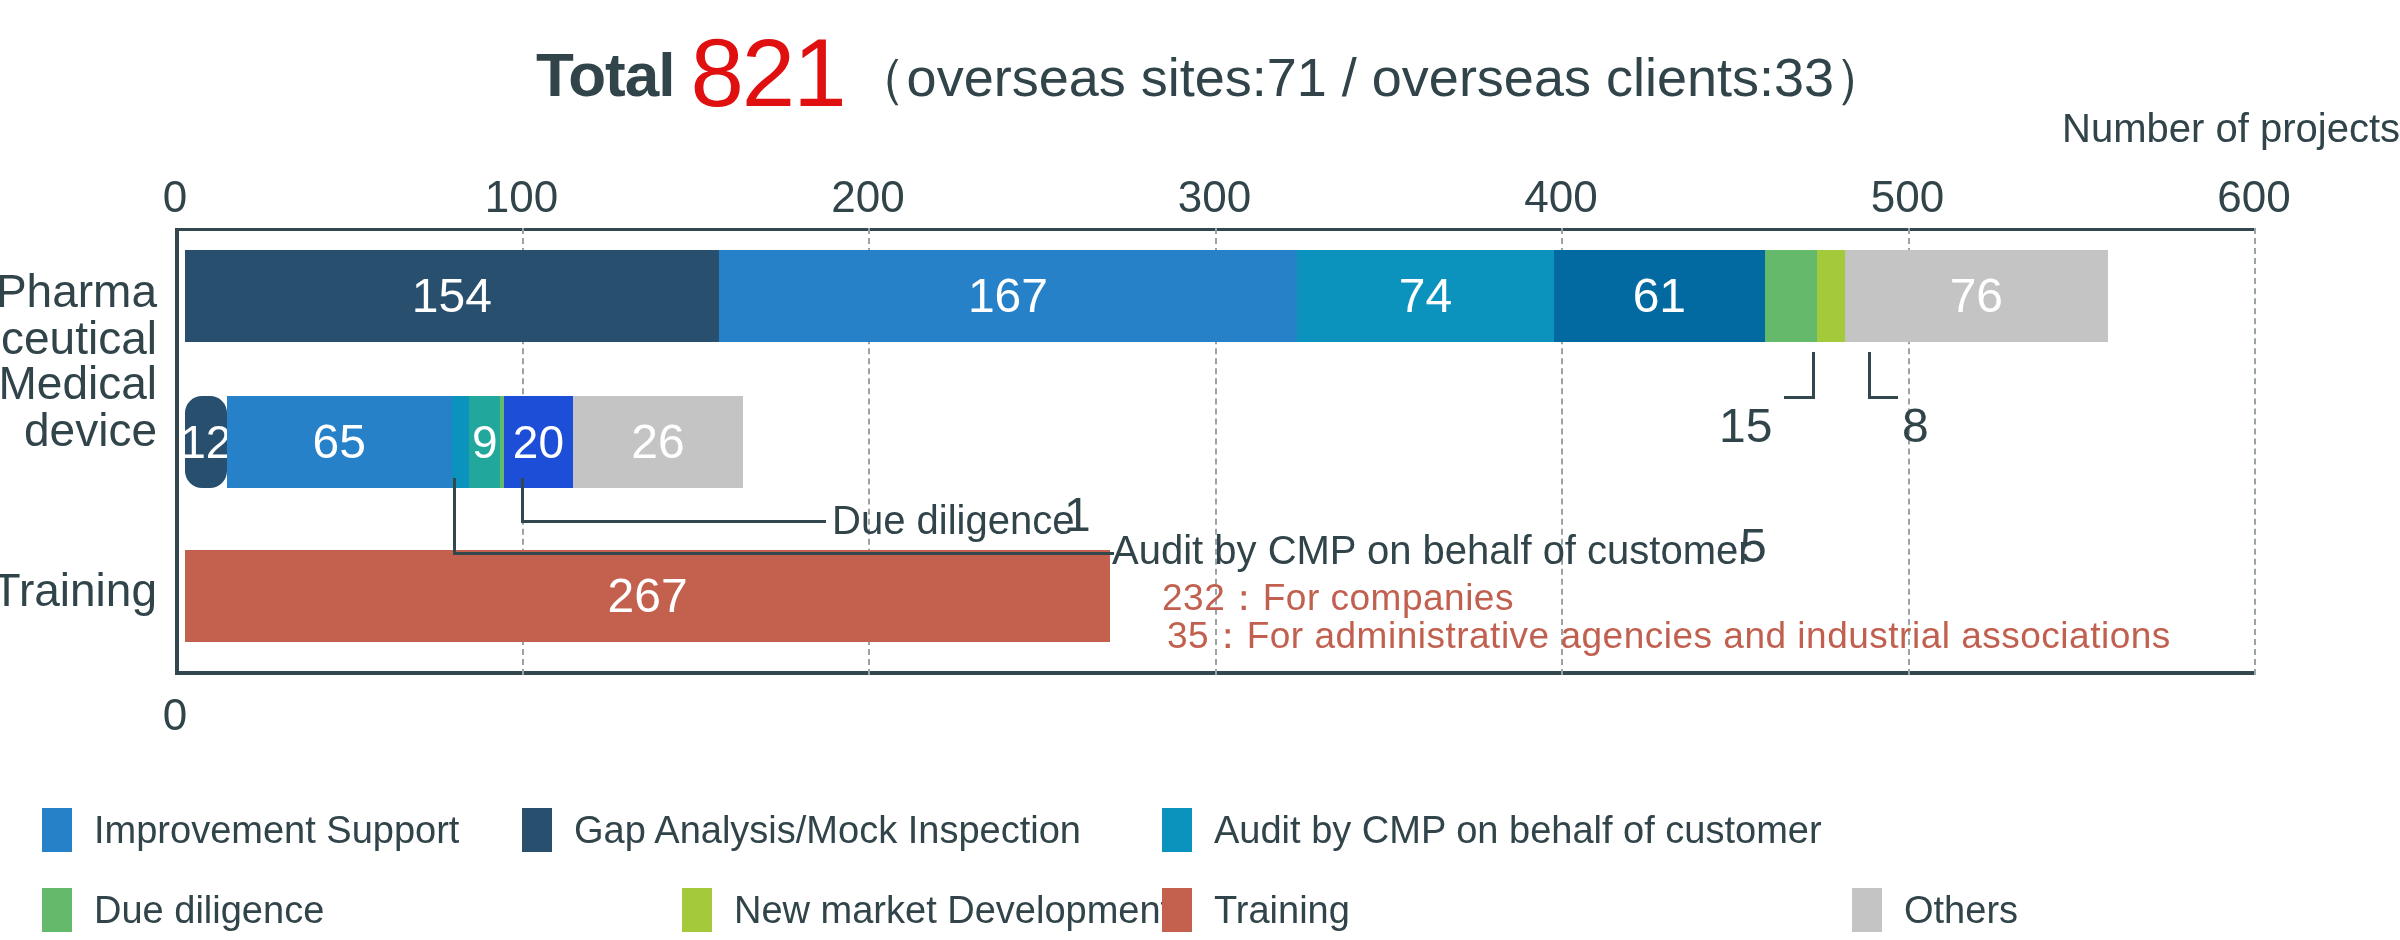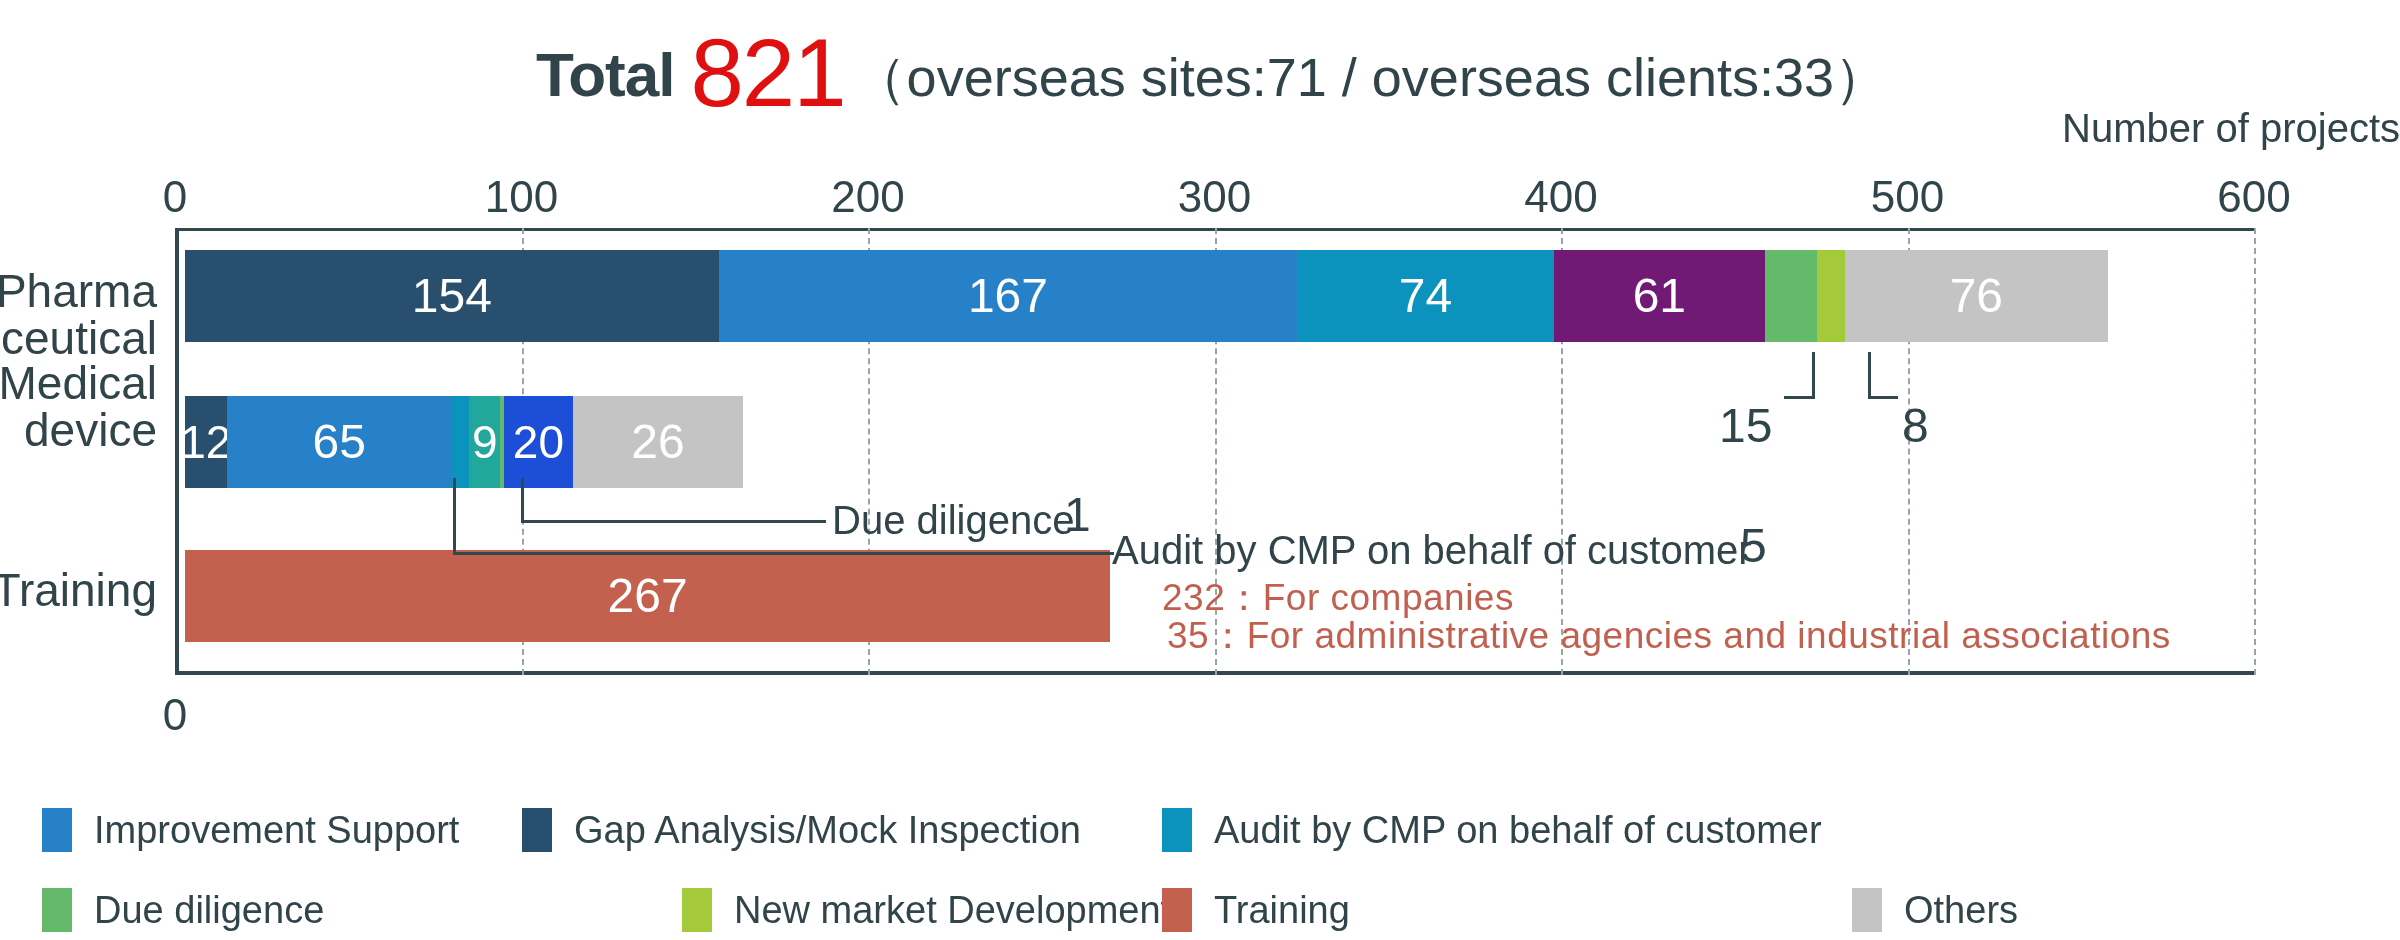--- a/index.html
+++ b/index.html
@@ -179,31 +179,31 @@
     <div class="bar" id="bar-pharma" style="left:0px; top:22px;">
         <div class="seg" style="width: 533.61px; background: rgb(40, 80, 110);">
           <span class="seg-label">154</span>
         </div>
         <div class="seg" style="width: 578.655px; background: rgb(38, 129, 200);">
           <span class="seg-label">167</span>
         </div>
         <div class="seg" style="width: 256.41px; background: rgb(11, 147, 189);">
           <span class="seg-label">74</span>
         </div>
-        <div class="seg" style="width: 211.365px; background: #701a75;">
+        <div class="seg" style="width: 211.365px; background: #0369a1;">
           <span class="seg-label">61</span>
         </div>
         <div class="seg small" style="width: 51.975px; background: rgb(100, 185, 106);"></div>
         <div class="seg small" style="width: 27.72px; background: rgb(164, 201, 59);"></div>
         <div class="seg" style="width: 263.34px; background: rgb(196, 196, 196);">
           <span class="seg-label">76</span>
         </div>
       </div>
     <div class="bar" id="bar-medical" style="left:0px; top:168px;">
-        <div class="seg small" style="width: 41.58px; background: rgb(40, 80, 110);">
+        <div class="seg small" style="width: 41.58px; background: rgb(40, 80, 110); border-radius: 17px;">
           <span class="seg-label">12</span>
         </div>
         <div class="seg" style="width: 225.225px; background: rgb(38, 129, 200);">
           <span class="seg-label">65</span>
         </div>
         <div class="seg small" style="width: 17.325px; background: rgb(11, 147, 189);"></div>
         <div class="seg small" style="width: 31.185px; background: rgb(33, 167, 156);">
           <span class="seg-label">9</span>
         </div>
         <div class="seg small" style="width: 3.465px; background: rgb(100, 185, 106);"></div>

